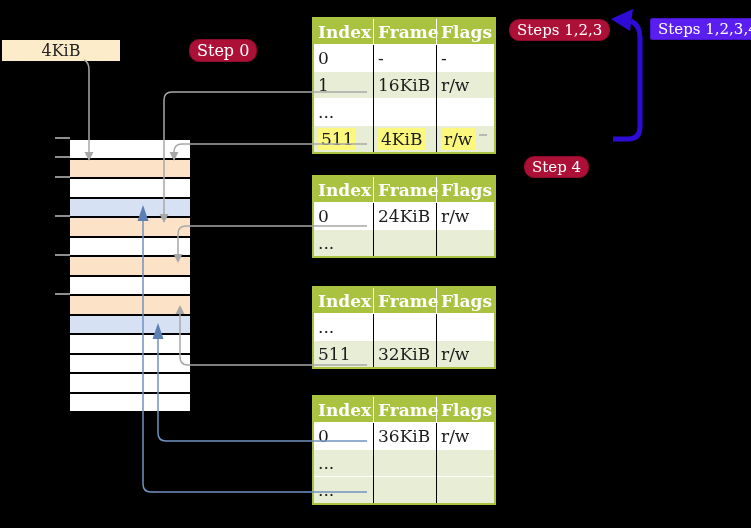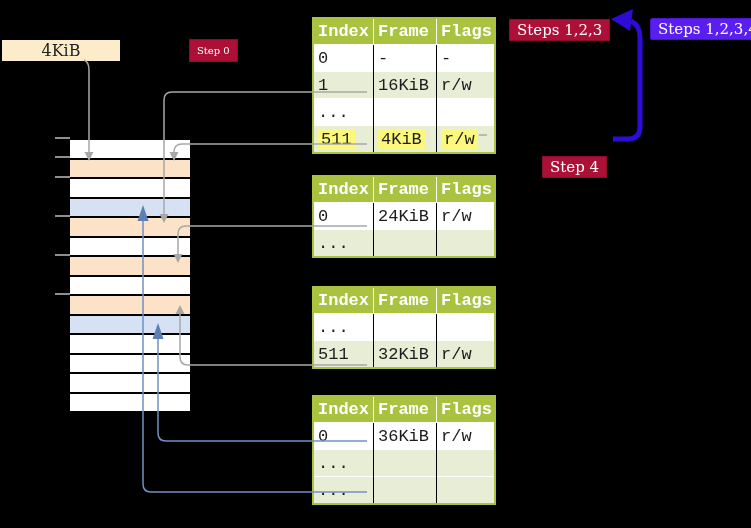--- a/index.html
+++ b/index.html
@@ -14,34 +14,33 @@
   .mcell.peach{background:#fce3c7;}
   .mcell.blue{background:#d6e2f3;}
   
   #frame-size-label{
     position:absolute;left:2px;top:40px;width:118px;height:21px;line-height:21px;
     background:#fcecc9;color:#222;font-size:16px;text-align:center;z-index:3;
   }
   
   .badge{
     position:absolute;color:#fff;font-size:15px;line-height:18px;
-    padding:1px 7px;border-radius:0;z-index:3;white-space:nowrap;
+    padding:1px 7px;border-radius:10px;z-index:3;white-space:nowrap;
   }
   .badge.red{background:#ad1036;border:1px solid #8a0c2b;}
   .badge.violet{background:#5a1ff0;border:1px solid #4714c9;border-radius:2px;}
-  #step0-badge{left:189px;top:39px;font-size:10px;line-height:19px;}
+  #step0-badge{left:189px;top:39px;font-size:16px;line-height:19px;}
   #steps123-badge{left:509px;top:19px;}
   #steps1234-badge{left:650px;top:18px;}
-  #step4-badge{left:542px;top:156px;}
+  #step4-badge{left:524px;top:156px;}
   
   table.ptable{
     position:absolute;left:312px;width:168px;border-collapse:collapse;
     border:2px solid #a9c23f;background:#fff;font-size:17px;color:#1c1c1c;z-index:2;
     table-layout:fixed;
-    font-family:Liberation Mono, monospace;
   }
   table.ptable th{
     background:#a9c23f;color:#fff;font-weight:bold;text-align:left;
     height:25px;padding:0 0 0 4px;font-size:17px;
   }
   table.ptable th + th{border-left:1px solid #fdfdf4;margin-left:9px;}
   table.ptable td{
     height:26px;padding:0 0 0 4px;border-top:1px solid #fff;
     white-space:nowrap;overflow:hidden;
   }

